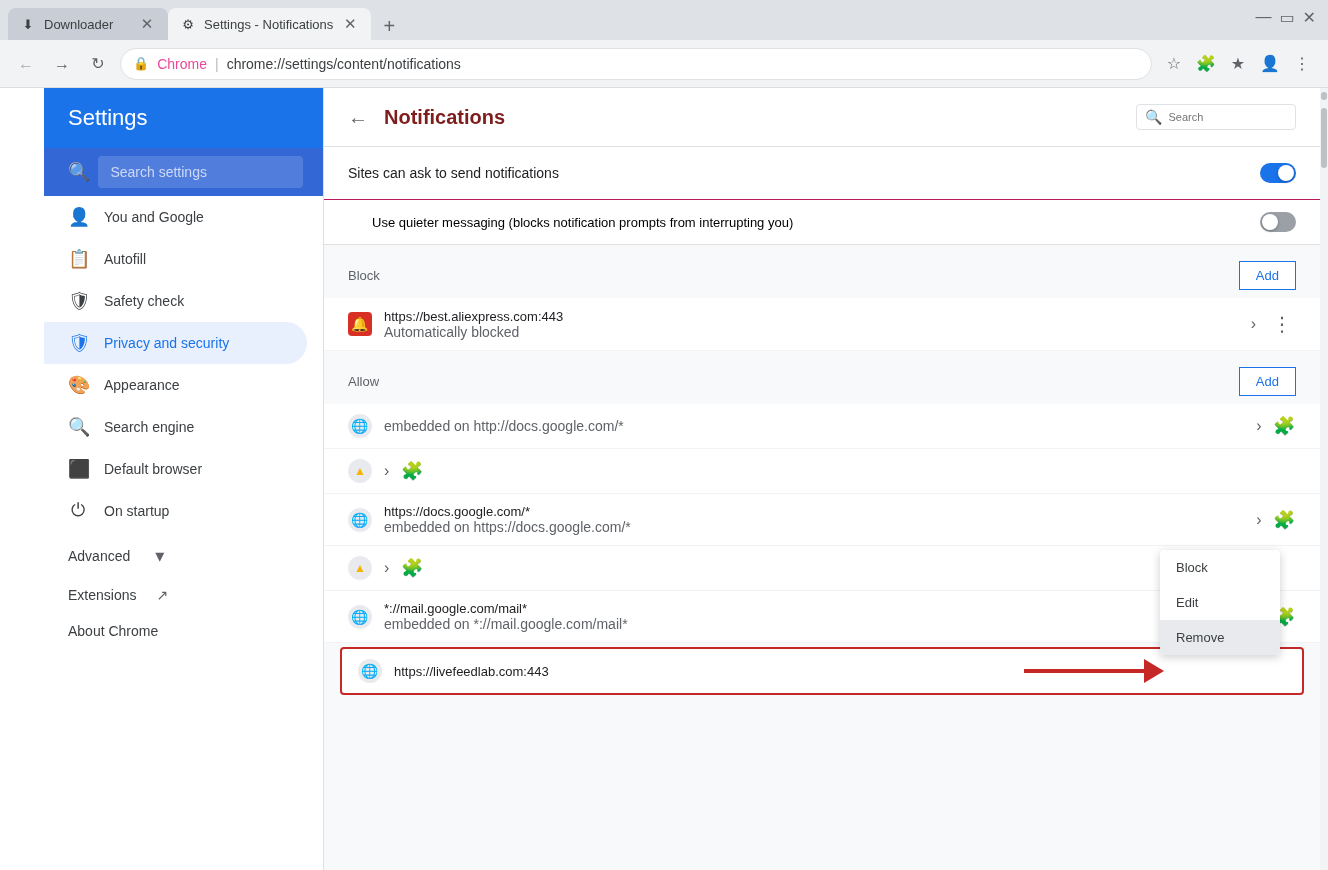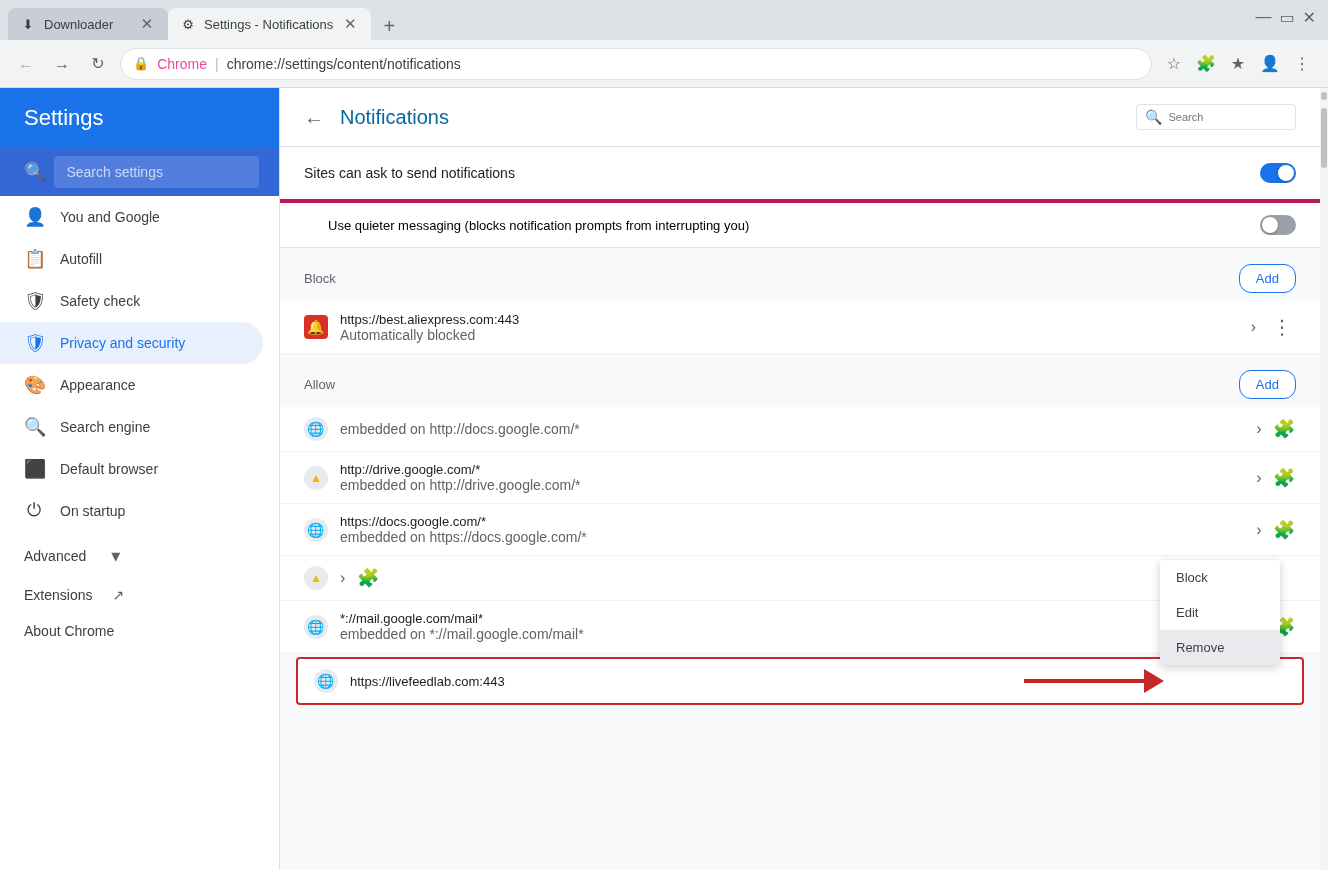--- a/index.html
+++ b/index.html
@@ -68,20 +68,21 @@
     }
     .url-lock { color: #5f6368; font-size: 13px; }
     .url-text { color: #3c4043; }
     .toolbar-icons { display: flex; align-items: center; gap: 4px; }
     .toolbar-icon { width: 28px; height: 28px; display: flex; align-items: center; justify-content: center; color: #5f6368; cursor: pointer; border-radius: 50%; font-size: 16px; }
 
     
     .main-layout {
       display: flex;
       height: calc(870px - 88px);
+      padding-left: 44px;
     }
 
     
     .sidebar {
       width: 280px;
       background: #fff;
       border-right: 1px solid #e0e0e0;
       overflow-y: auto;
       flex-shrink: 0;
     }
@@ -138,21 +139,21 @@
     
     .notifications-header {
       display: flex;
       align-items: center;
       padding: 16px 24px;
       background: #fff;
       border-bottom: 1px solid #e0e0e0;
       gap: 16px;
     }
     .back-btn { font-size: 20px; color: #5f6368; cursor: pointer; }
-    .notifications-title { font-size: 20px; color: #0369a1; font-weight: 400; flex: 1; }
+    .notifications-title { font-size: 20px; color: #7f1d1d; font-weight: 700; flex: 1; }
     .search-box {
       display: flex;
       align-items: center;
       border: 1px solid #dfe1e5;
       border-radius: 4px;
       padding: 4px 8px;
       gap: 6px;
       background: #fff;
       width: 160px;
     }
@@ -162,21 +163,21 @@
       font-size: 13px;
       color: #3c4043;
       width: 120px;
     }
 
     
     .toggle-row {
       display: flex;
       align-items: center;
       padding: 12px 0;
-      border-bottom: 4px solid #be185d;
+      border-bottom: 1px solid #be185d;
       background: #fff;
       padding: 16px 24px;
       margin-bottom: 0;
     }
     .toggle-label { flex: 1; font-size: 14px; color: #202124; }
     .toggle {
       width: 36px;
       height: 20px;
       border-radius: 10px;
       position: relative;
@@ -213,21 +214,21 @@
       align-items: center;
       padding: 16px 24px 8px;
       background: #f8f9fa;
     }
     .section-title { font-size: 13px; color: #5f6368; flex: 1; font-weight: 500; text-transform: none; }
     .add-btn {
       border: 1px solid #1a73e8;
       color: #1a73e8;
       background: #fff;
       padding: 6px 16px;
-      border-radius: 12px;
+      border-radius: 0;
       cursor: pointer;
       font-size: 13px;
       font-weight: 500;
     }
 
     
     .site-item {
       display: flex;
       align-items: center;
       padding: 10px 24px;
@@ -469,24 +470,20 @@
         <div class="site-favicon globe">🌐</div>
         <div class="site-info">
           <div class="site-sub">embedded on http://docs.google.com/*</div>
         </div>
         <span class="chevron-right">›</span>
         <span class="puzzle-icon">🧩</span>
       </div>
 
       <div class="site-item">
         <div class="site-favicon drive" style="color:#f4b400;">▲</div>
-        <div class="site-info">
-          <div class="site-url">http://drive.google.com/*</div>
-          <div class="site-sub">embedded on http://drive.google.com/*</div>
-        </div>
         <span class="chevron-right">›</span>
         <span class="puzzle-icon">🧩</span>
       </div>
 
       <div class="site-item">
         <div class="site-favicon globe">🌐</div>
         <div class="site-info">
           <div class="site-url">https://docs.google.com/*</div>
           <div class="site-sub">embedded on https://docs.google.com/*</div>
         </div>

